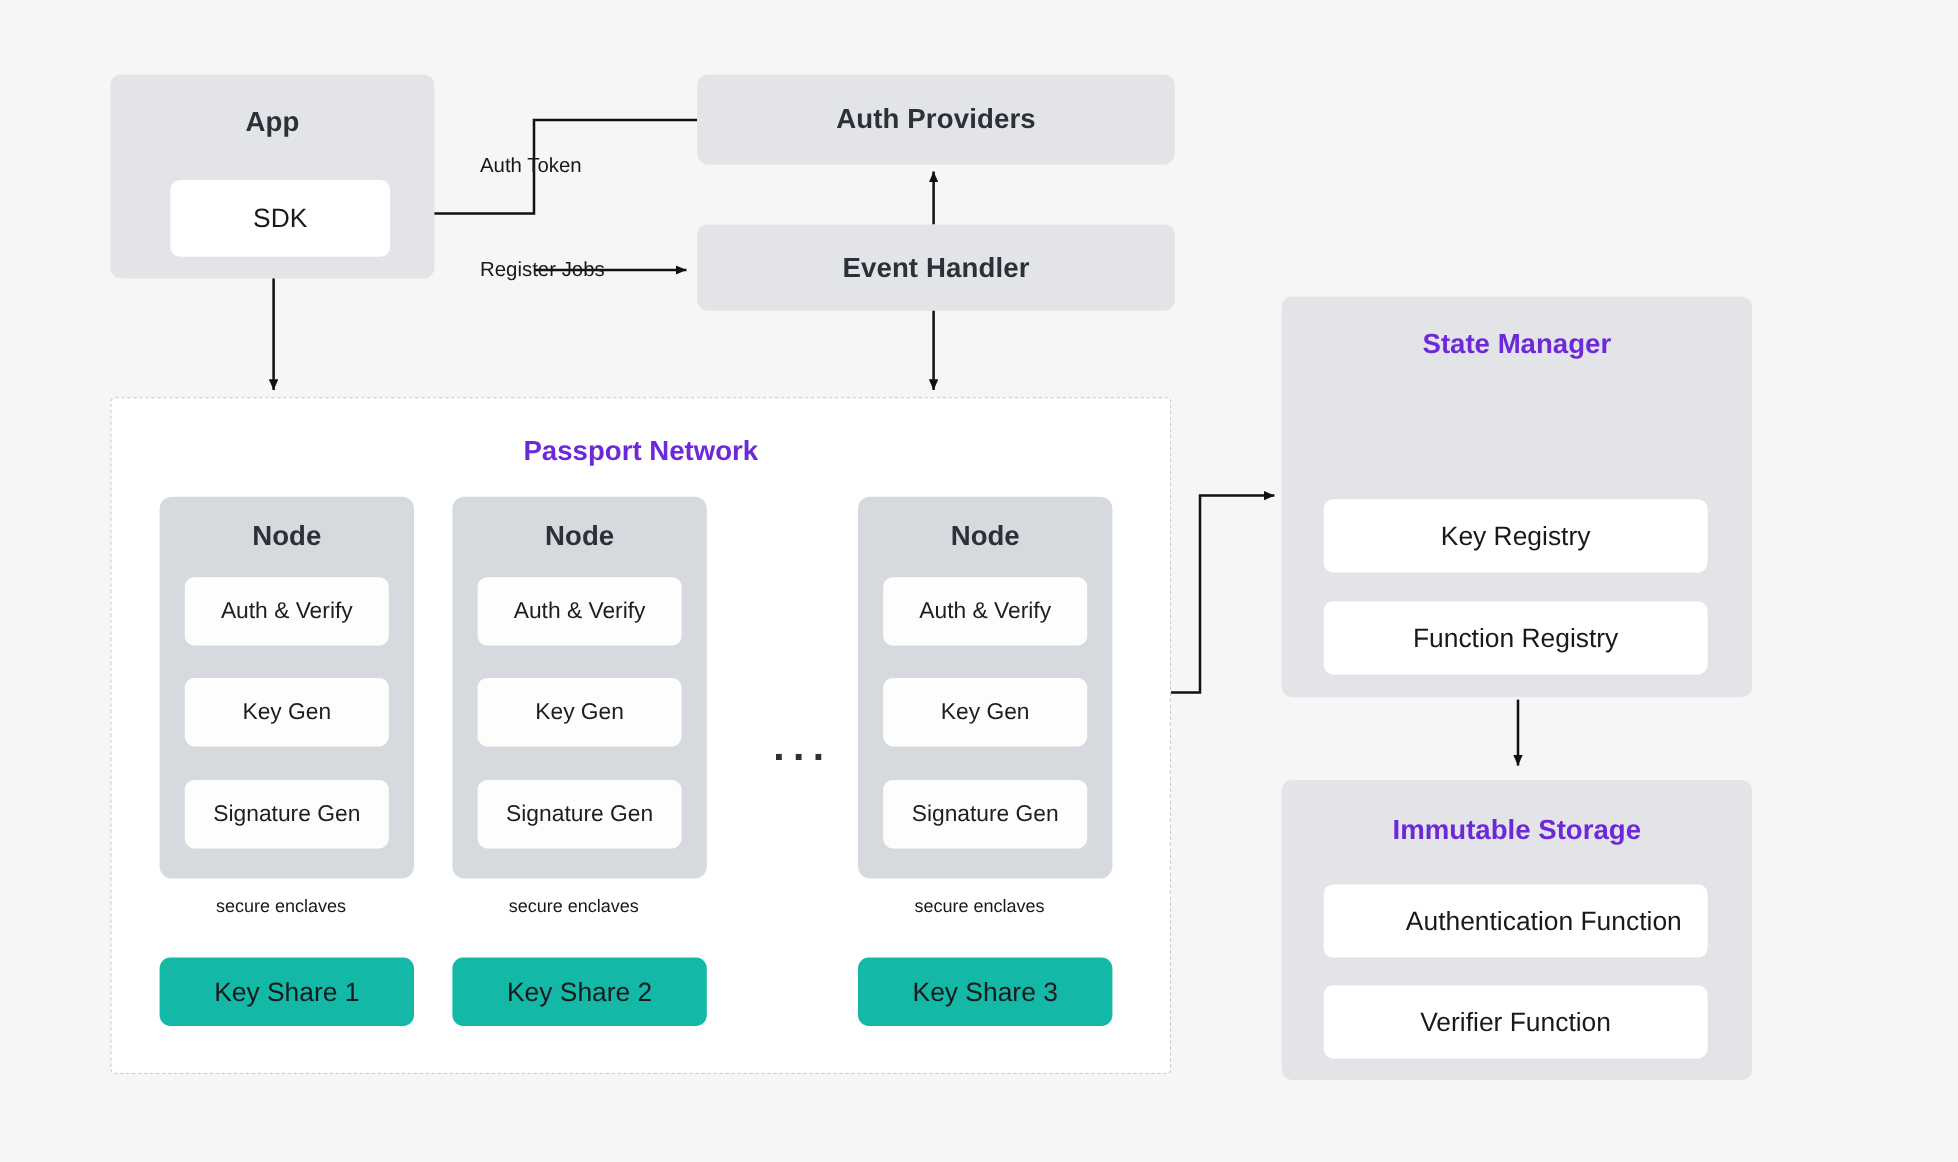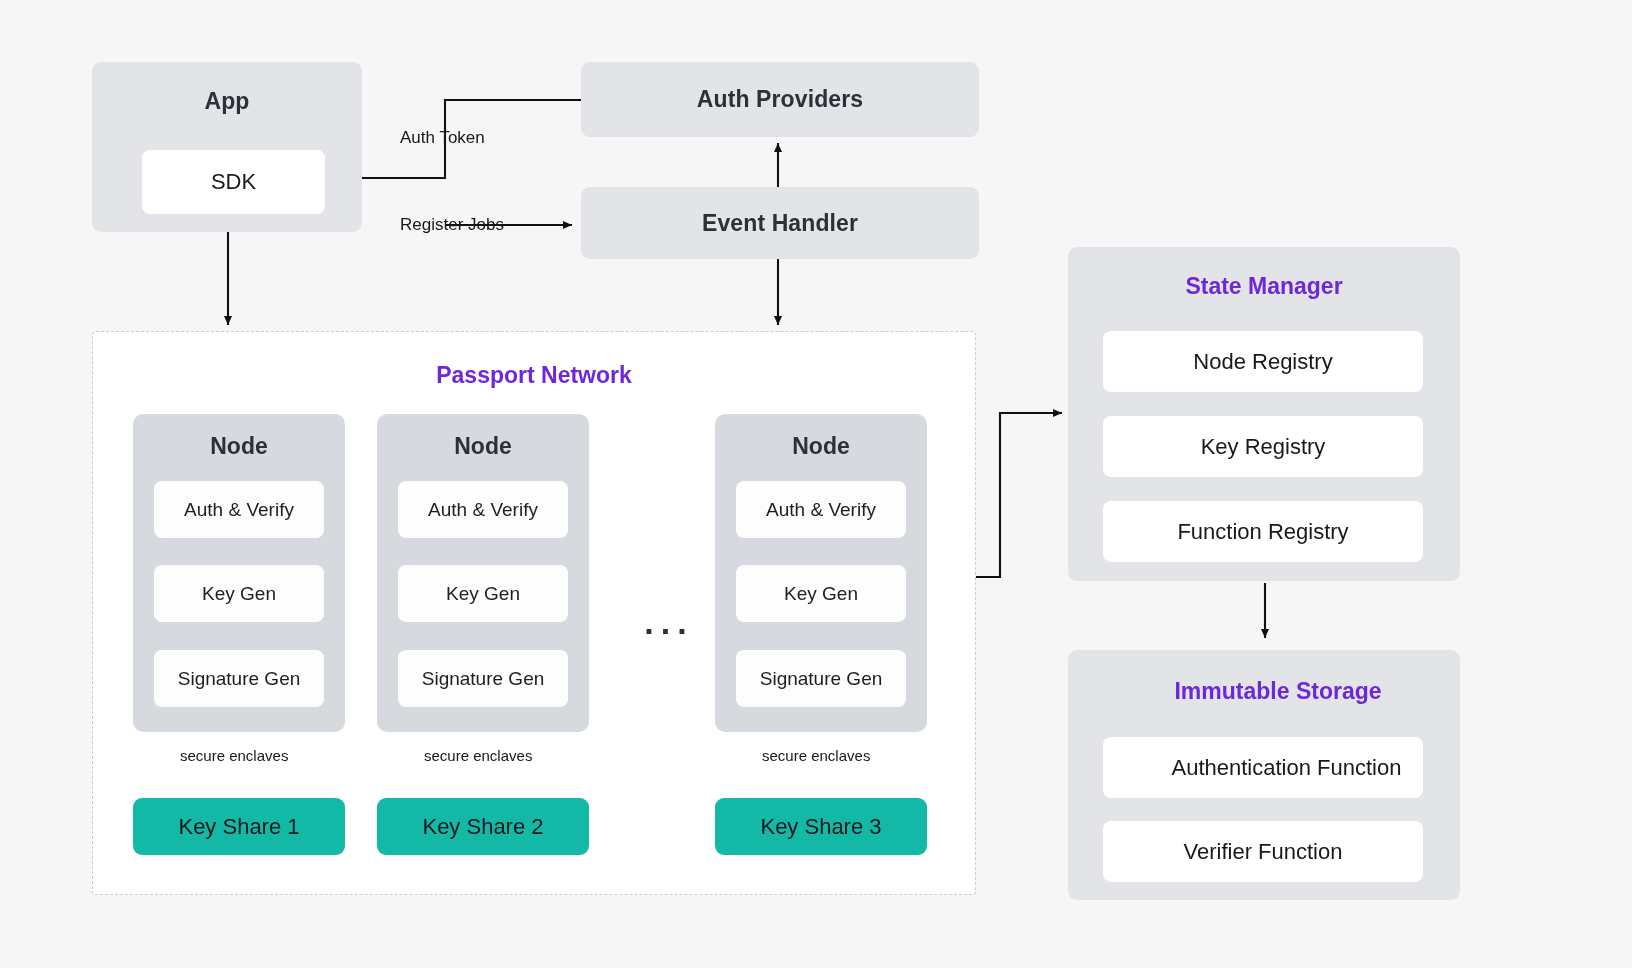--- a/index.html
+++ b/index.html
@@ -201,22 +201,21 @@
   <div class="node-box" style="left:715px; top:394px; width:212px; height:318px;"></div>
   <div class="node-title" style="left:715px; width:212px; top:413px;">Node</div>
   <div class="node-card" style="left:736px; top:461px; width:170px; height:57px;">Auth &amp; Verify</div>
   <div class="node-card" style="left:736px; top:545px; width:170px; height:57px;">Key Gen</div>
   <div class="node-card" style="left:736px; top:630px; width:170px; height:57px;">Signature Gen</div>
   <div class="edge-label small" style="left:762px; top:727px;">secure enclaves</div>
   <div class="keyshare" style="left:715px; top:778px; width:212px; height:57px;">Key Share 3</div>
 
   <div class="box" style="left:1068px; top:227px; width:392px; height:334px;"></div>
   <div class="group-title" style="left:1068px; width:392px; top:253px;">State Manager</div>
-  <div class="card" style="left:1103px; top:311px; width:320px; height:61px;">Node Registry</div>
   <div class="card" style="left:1103px; top:481px; width:320px; height:61px;">Function Registry</div>
   <div class="card" style="left:1103px; top:396px; width:320px; height:61px;">Key Registry</div>
 
   <div class="box" style="left:1068px; top:630px; width:392px; height:250px;"></div>
-  <div class="group-title" style="left:1068px; width:392px; top:658px;padding-left:14px;">Immutable Storage</div>
+  <div class="group-title" style="left:1068px; width:392px; top:658px;">Immutable Storage</div>
   <div class="card" style="left:1103px; top:717px; width:320px; height:61px;padding-left:47px;">Authentication Function</div>
   <div class="card" style="left:1103px; top:801px; width:320px; height:61px;">Verifier Function</div>
 
 </div>
 
 </body></html>

